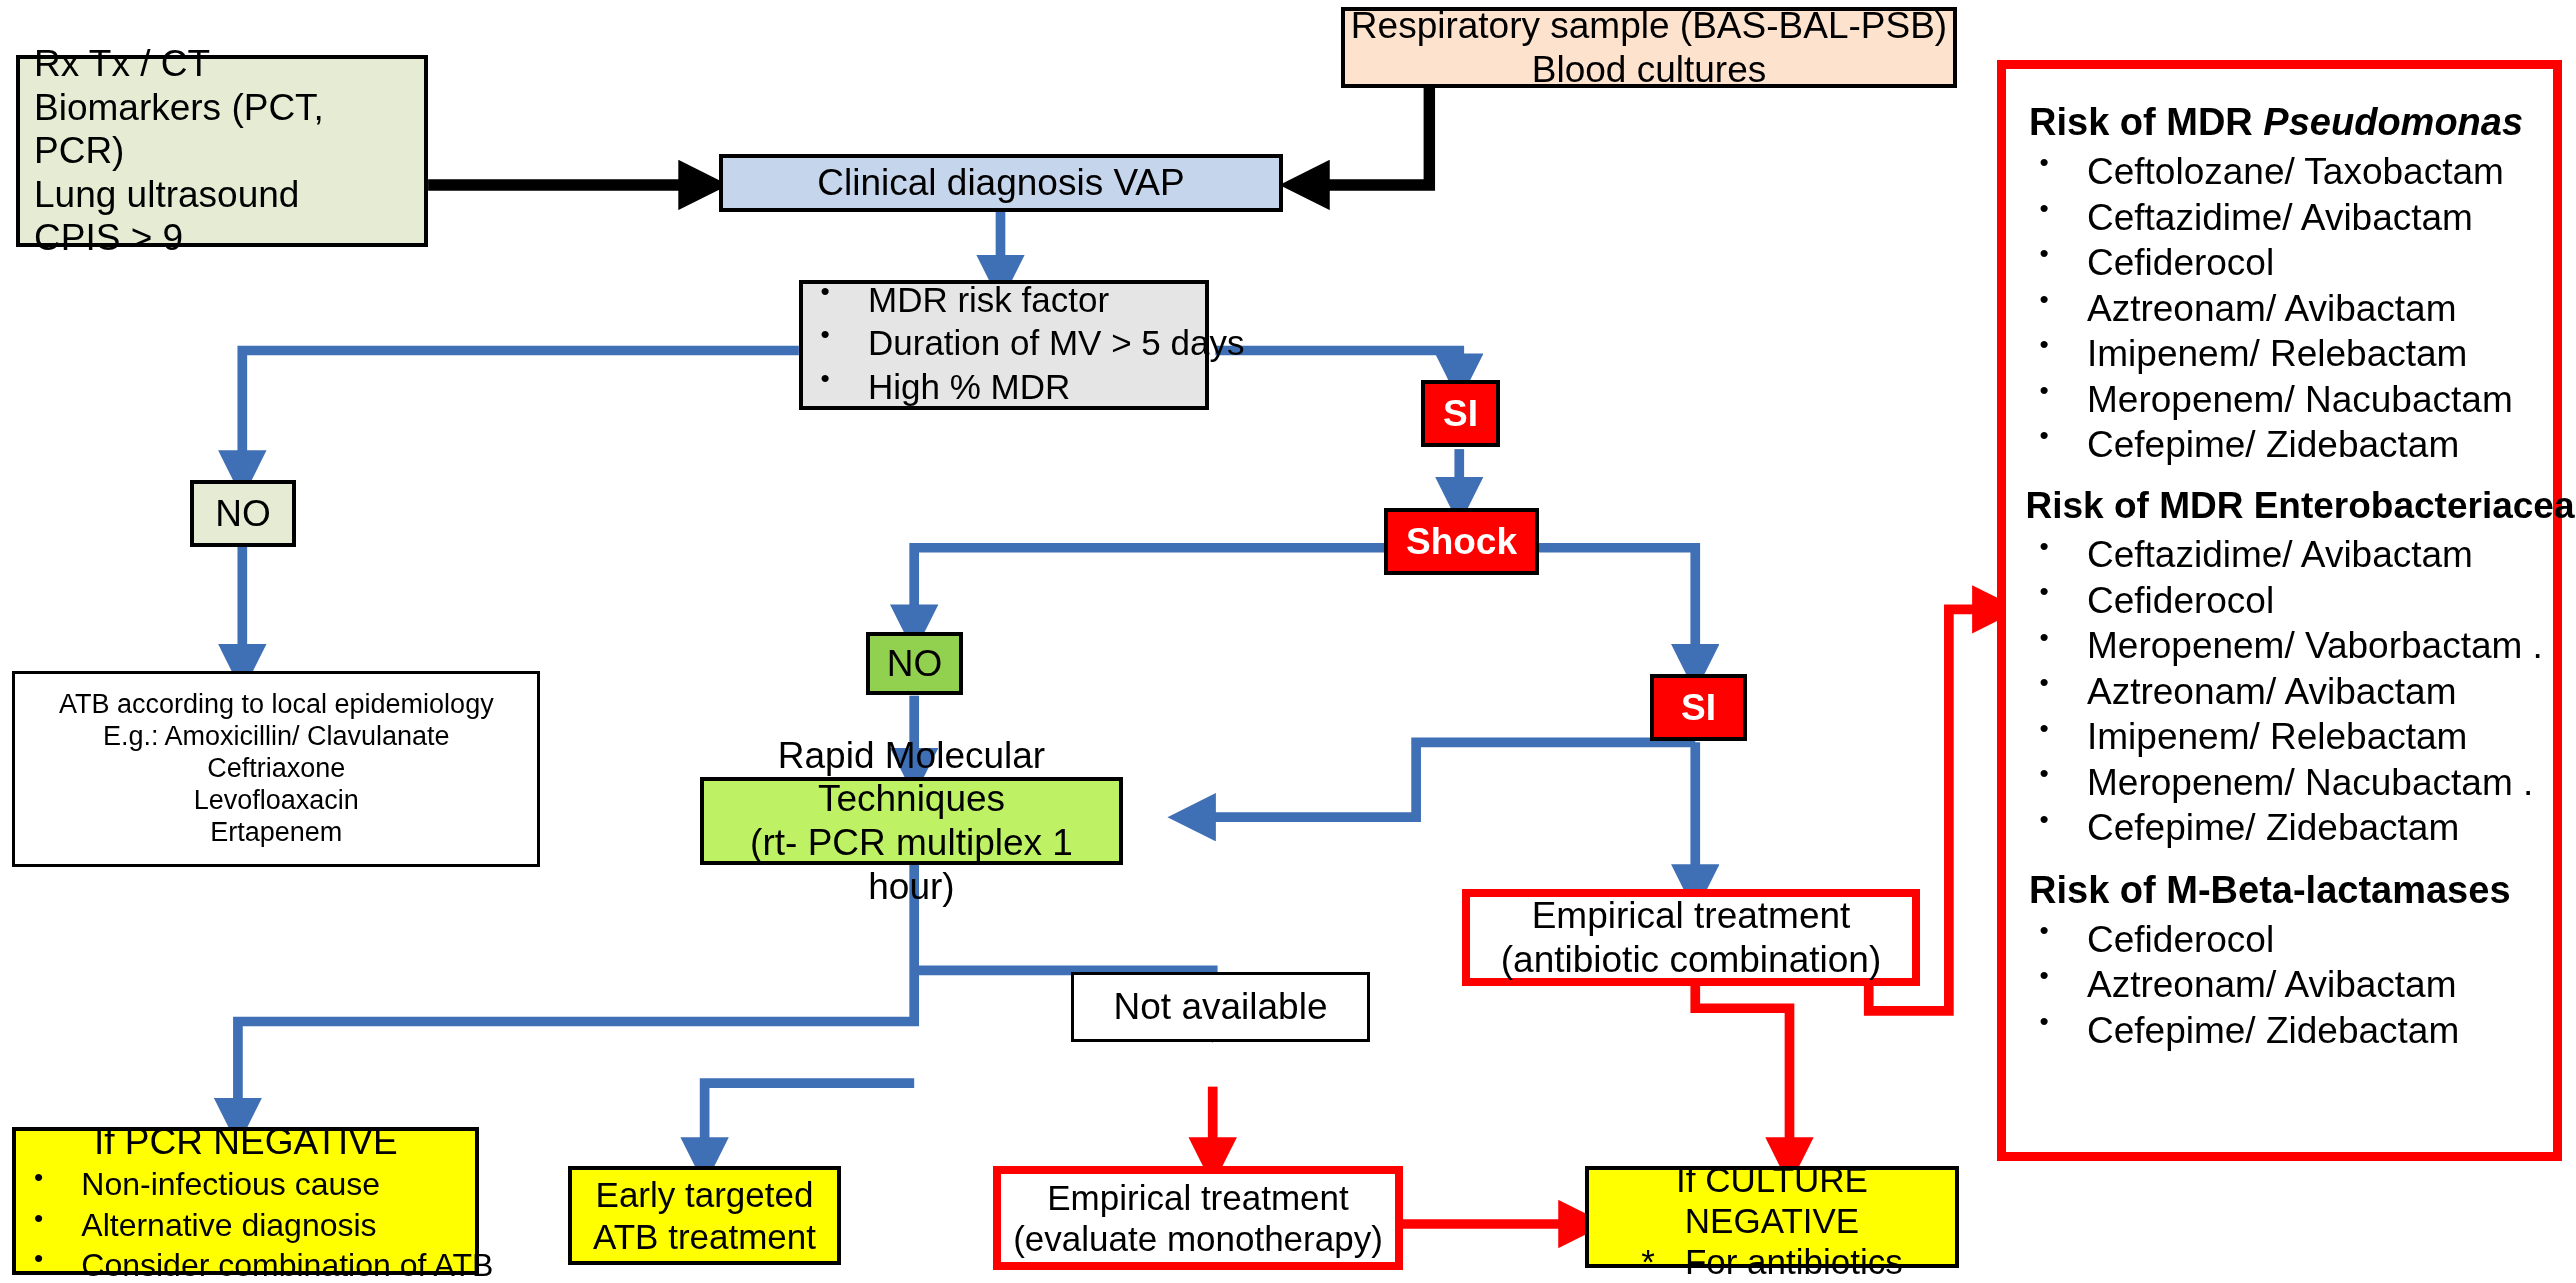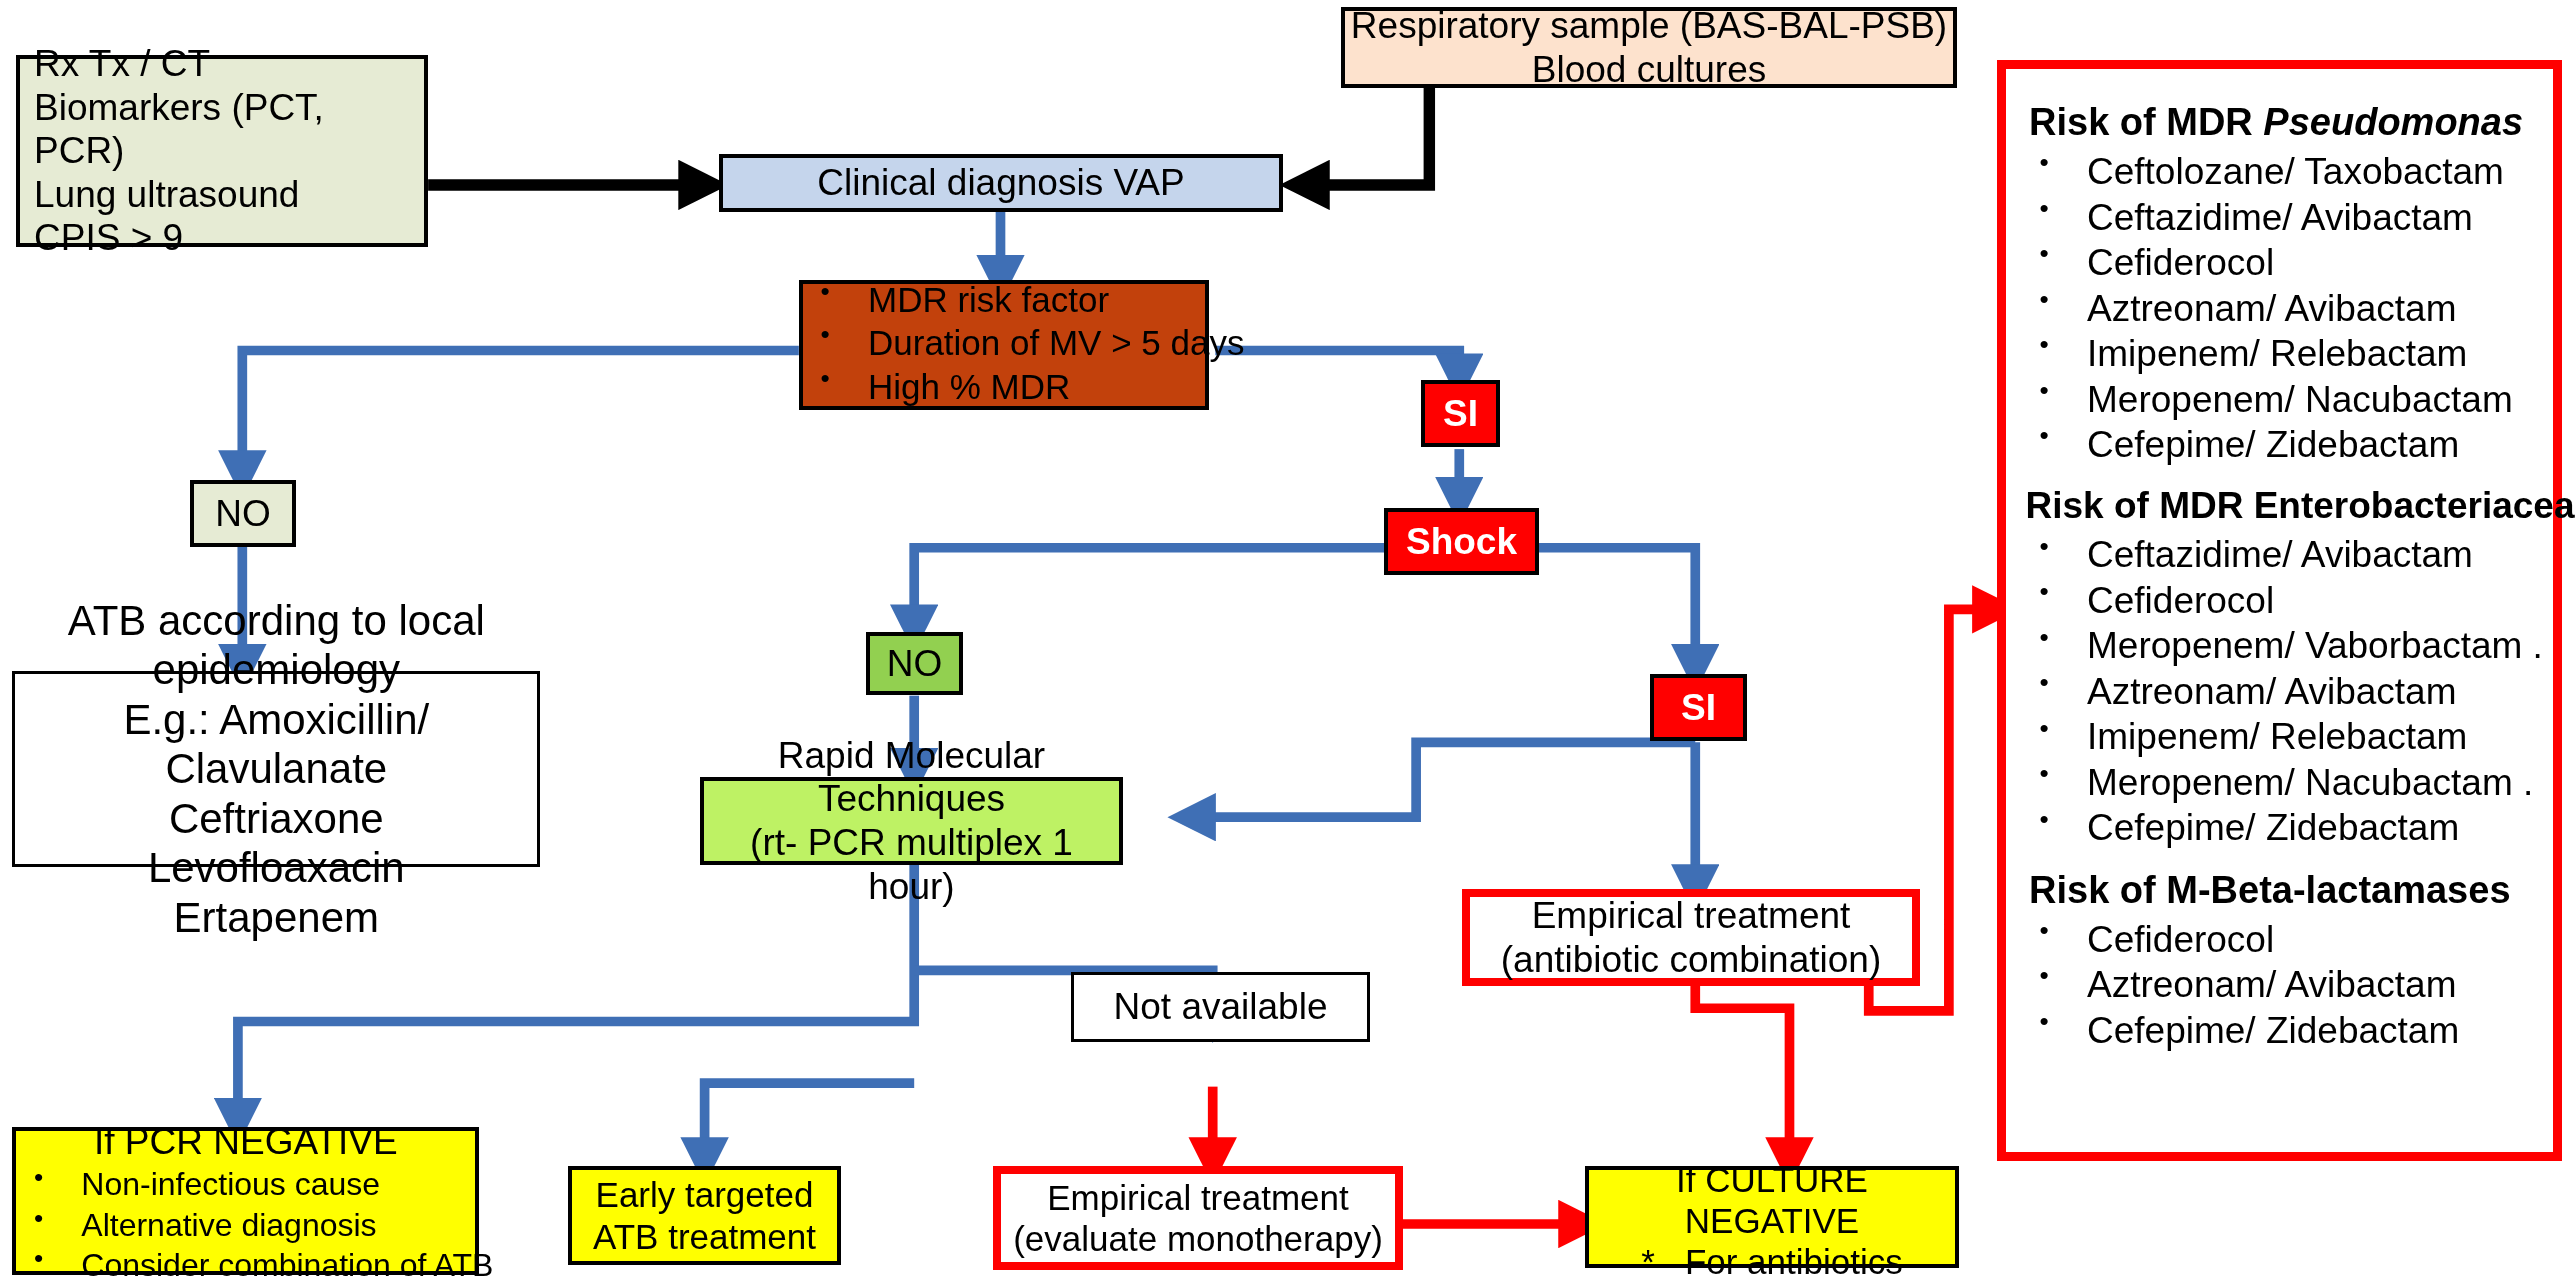--- a/index.html
+++ b/index.html
@@ -18,21 +18,21 @@
   .panel{position:absolute;box-sizing:border-box;}
   .ptitle{font-weight:bold;white-space:nowrap;}
   .ital{font-style:italic;}
   svg.edges{position:absolute;left:0;top:0;width:2576px;height:1283px;pointer-events:none;}
   .lineblue{stroke:#3f6fb5;stroke-width:11;fill:none;stroke-linejoin:miter;}
   .lineblk{stroke:#000000;stroke-width:13;fill:none;}
   .linered{stroke:#ff0000;stroke-width:11;fill:none;}
   .f40{font-size:35px;}
   .f42{font-size:37px;}
   .f44{font-size:38px;}
-  .f38{font-size:42px;}
+  .f38{font-size:27px;}
 </style>
 </head>
 <body>
 
 <div id="canvas">
 
   <svg class="edges" viewBox="0 0 2925 1457">
     <defs>
       <marker id="abBlue" markerWidth="5" markerHeight="5" refX="2.6" refY="2.5" orient="auto">
         <path d="M0,0 L5,2.5 L0,5 z" fill="#3f6fb5"></path>
@@ -93,21 +93,21 @@
 
   <div class="node blk" style="left:1308px;top:7px;width:616px;height:81px;background:#fde2cd;margin-left:33px;">
     <div class="txt center f42">Respiratory sample (BAS-BAL-PSB)</div>
     <div class="txt center f42">Blood cultures</div>
   </div>
 
   <div class="node blk" style="left:719px;top:154px;width:564px;height:58px;background:#c5d5ec;">
     <div class="txt center f42">Clinical diagnosis VAP</div>
   </div>
 
-  <div class="node blk" style="left:799px;top:280px;width:410px;height:130px;background:#c2410c;align-items:flex-start;padding:7px 0 7px 0;">
+  <div class="node blk" style="left:799px;top:280px;width:410px;height:130px;background:#e5e5e5;align-items:flex-start;padding:7px 0 7px 0;">
     <ul class="bul f40">
       <li>MDR risk factor</li>
       <li>Duration of MV &gt; 5 days</li>
       <li>High % MDR</li>
     </ul>
   </div>
 
   <div class="node blk" style="left:190px;top:480px;width:106px;height:67px;background:#e6ebd4;">
     <div class="txt center f42">NO</div>
   </div>

